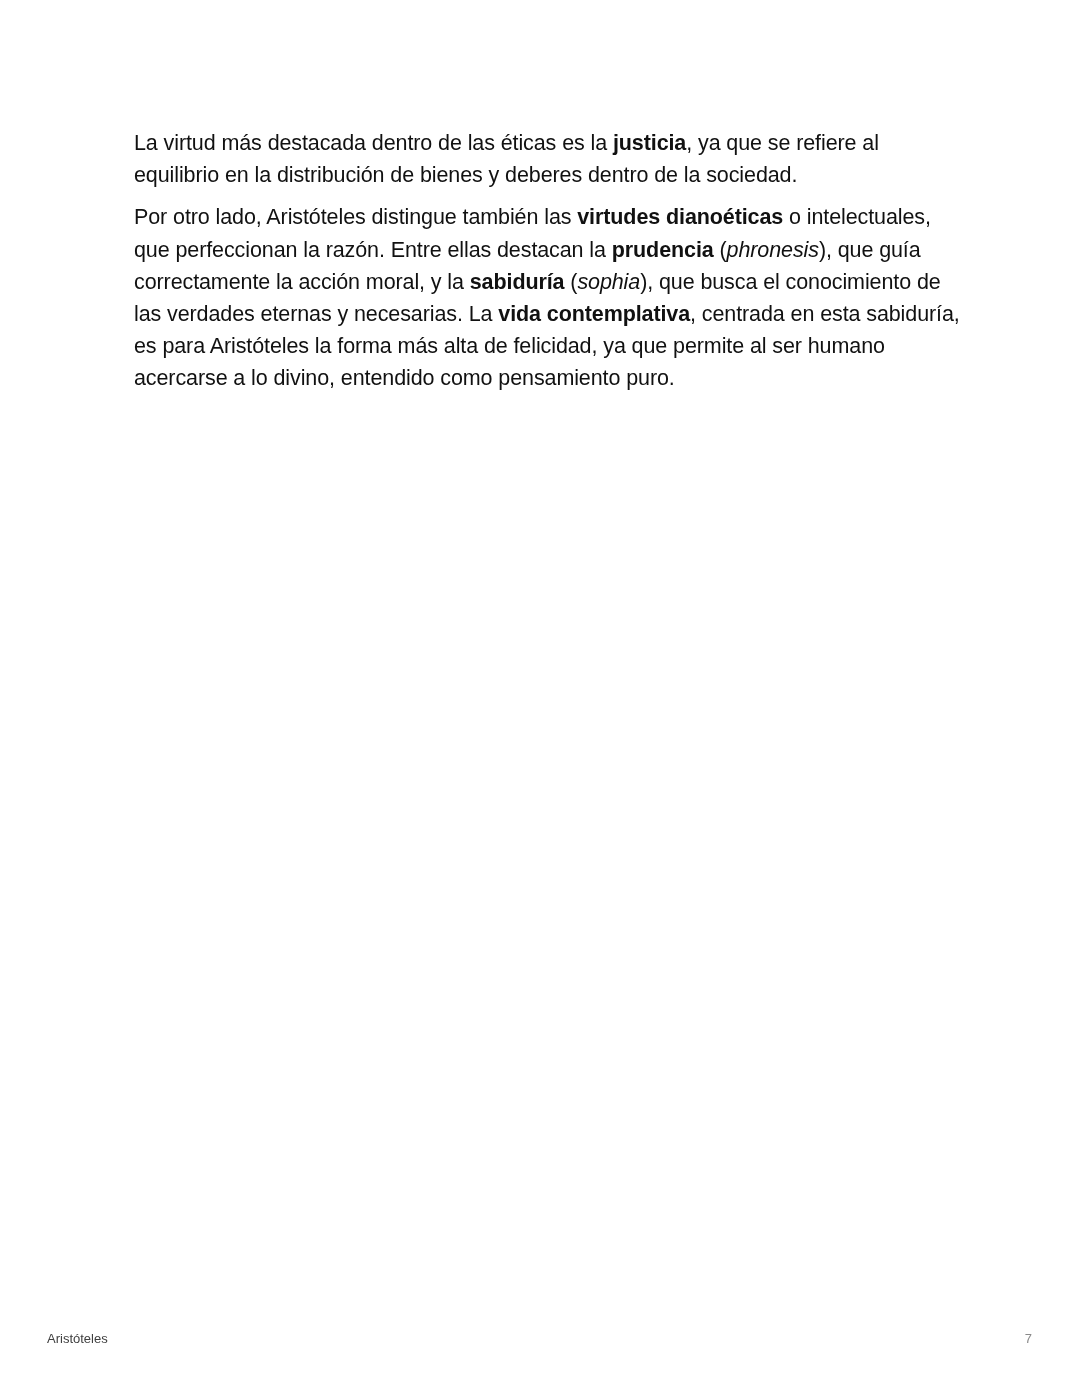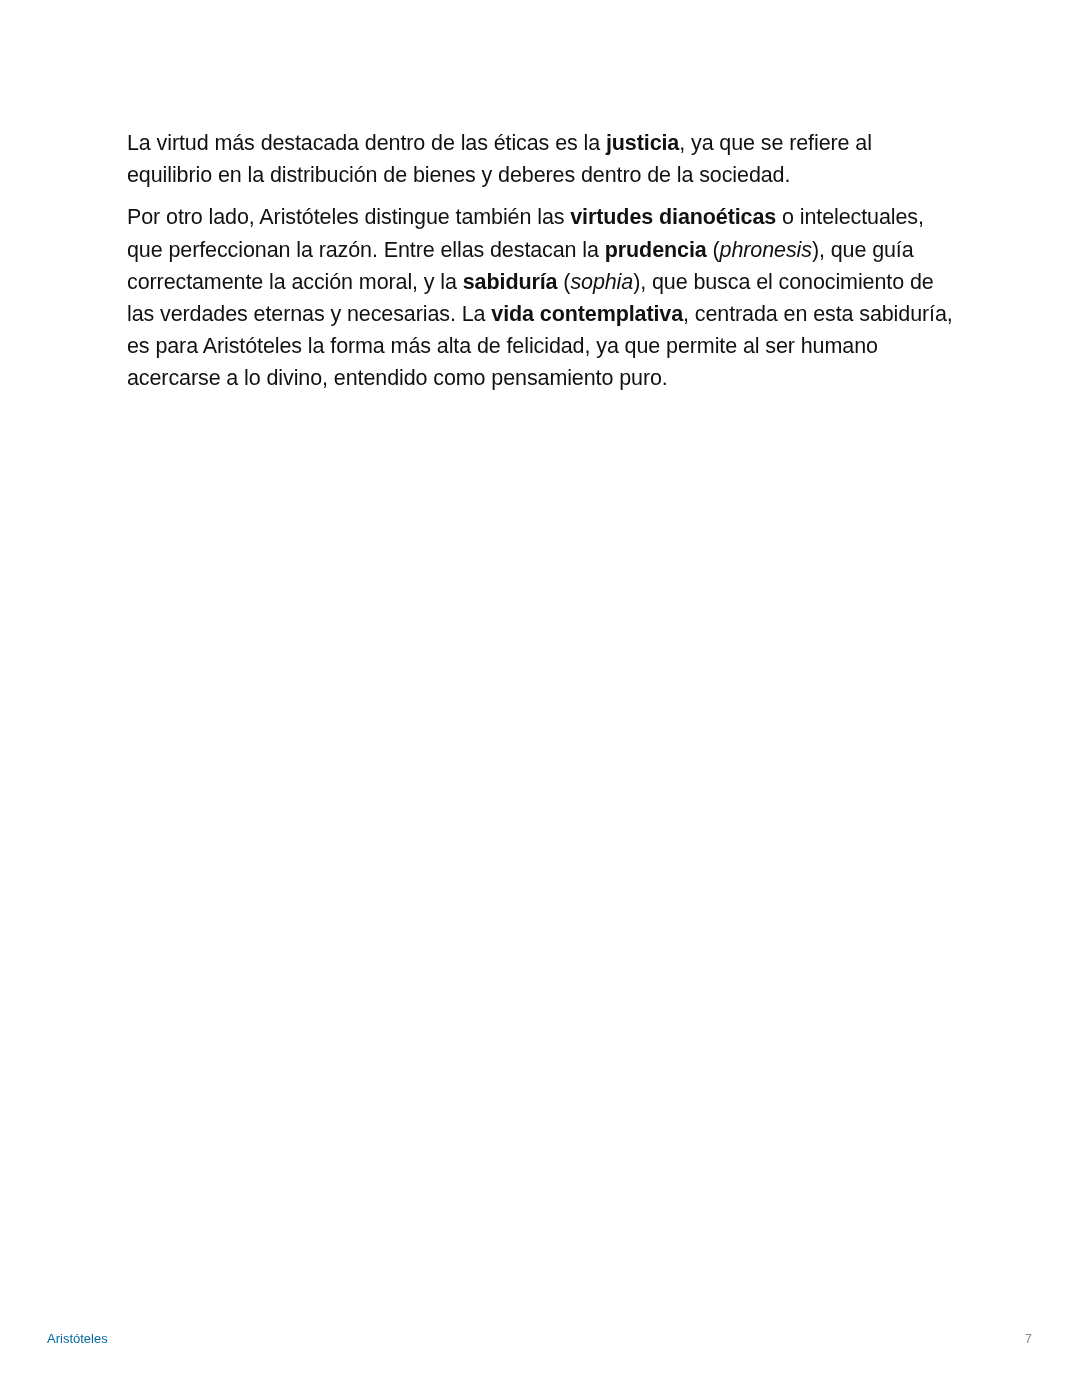--- a/index.html
+++ b/index.html
@@ -10,38 +10,38 @@
     body {
       width: 1080px;
       height: 1397px;
       position: relative;
       overflow: hidden;
       font-family: "Liberation Sans", "DejaVu Sans", sans-serif;
       color: #111111;
     }
     .page-content {
       position: absolute;
-      left: 127px;
+      left: 134px;
       top: 127px;
       width: 830px;
     }
     .para {
       margin: 0 0 10px 0;
       font-size: 21.5px;
       line-height: 32.2px;
       letter-spacing: -0.1px;
     }
     .para b { font-weight: bold; }
     .para i { font-style: italic; margin-top: 7px; }
     .footer-left {
       position: absolute;
       left: 47px;
       top: 1331px;
       font-size: 13px;
-      color: #0369a1;
+      color: #404040;
     }
     .footer-right {
       position: absolute;
       right: 48px;
       top: 1331px;
       font-size: 13px;
       color: #8a8a8a;
     }
   </style>
 </head>

